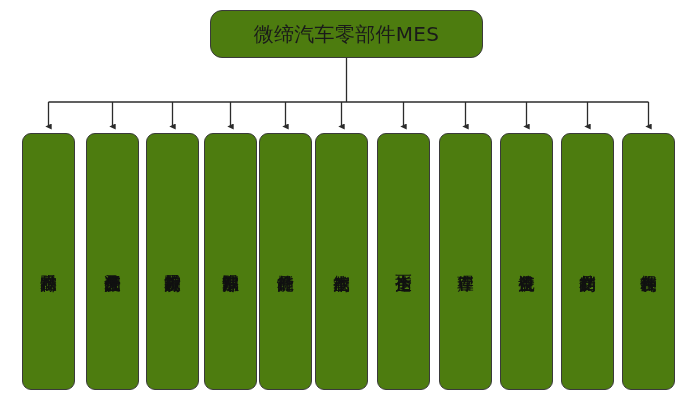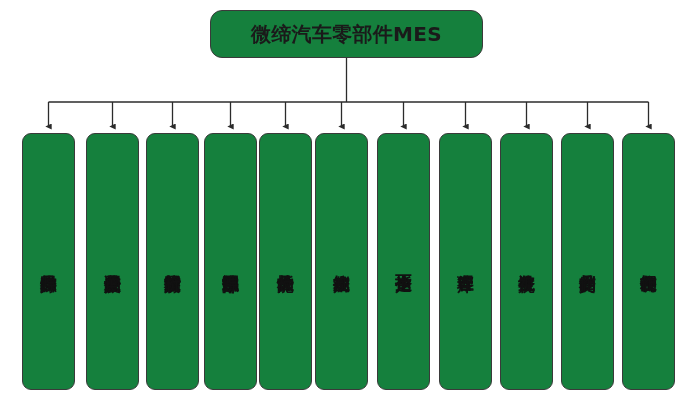--- a/index.html
+++ b/index.html
@@ -26,22 +26,21 @@
     top: 0;
     width: 700px;
     height: 400px;
     pointer-events: none;
   }
   .node {
     position: absolute;
     box-sizing: border-box;
     border: 1.3px solid #3a3a3a;
     border-radius: 9px;
-    background: #15803d;
-    font-weight: bold;
+    background: #4d7c0f;
   }
   #root-node {
     left: 210px;
     top: 10px;
     width: 273px;
     height: 48px;
     border-radius: 12px;
     display: flex;
     align-items: center;
     justify-content: center;

